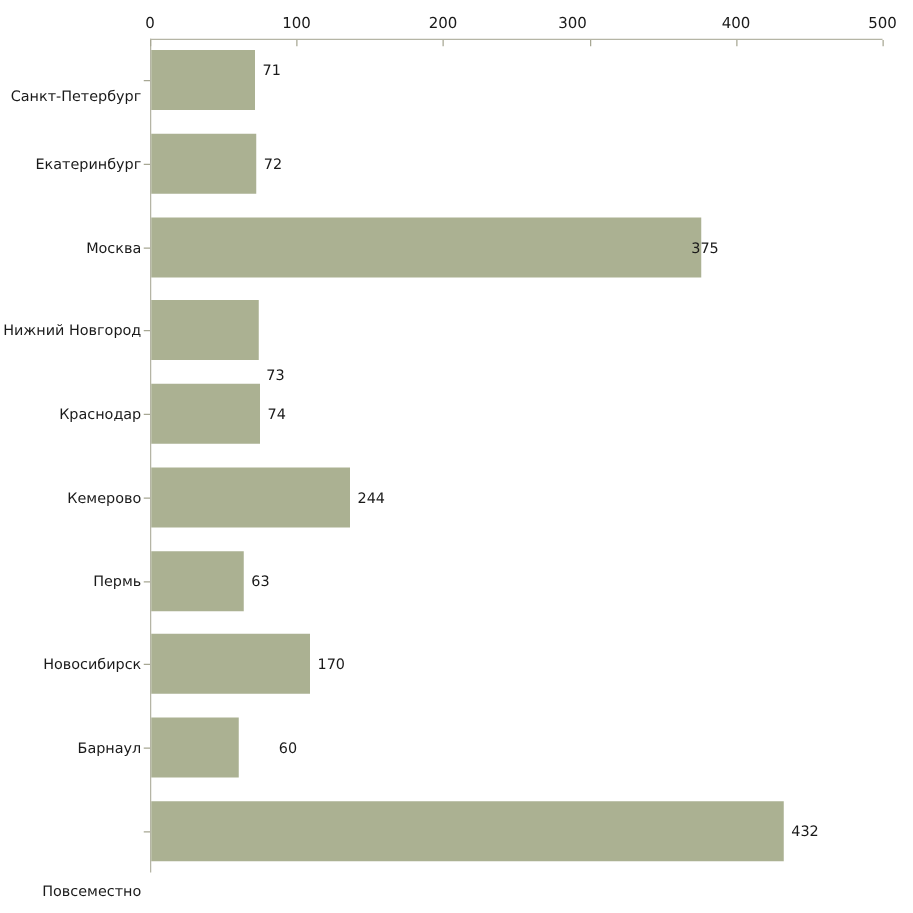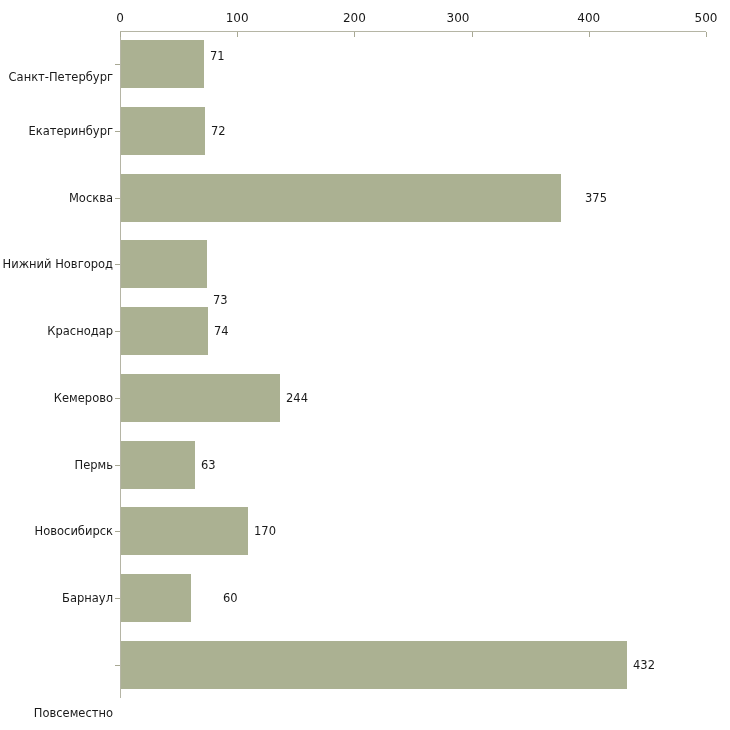--- a/index.html
+++ b/index.html
@@ -130,21 +130,21 @@
       <div class="val-label" style="left: 210px; top: 50px;">71</div>
       <div class="bar" style="top: 107px; height: 48px; width: 84px; background: rgb(171, 177, 146);"></div>
       <div class="cat-label-wrap" style="top: 125px;">
         <div class="cat-label">Екатеринбург</div>
       </div>
       <div class="val-label" style="left: 211px; top: 125px;">72</div>
       <div class="bar" style="top: 174px; height: 48px; width: 440px; background: rgb(171, 177, 146);"></div>
       <div class="cat-label-wrap" style="top: 192px;">
         <div class="cat-label">Москва</div>
       </div>
-      <div class="val-label" style="left: 585px; top: 192px;">375</div>
+      <div class="val-label" style="left: 553px; top: 192px;">375</div>
       <div class="bar" style="top: 240px; height: 48px; width: 86px; background: rgb(171, 177, 146);"></div>
       <div class="cat-label-wrap" style="top: 258px;">
         <div class="cat-label">Нижний Новгород</div>
       </div>
       <div class="val-label" style="left: 213px; top: 258px; margin-top: 36px;">73</div>
       <div class="bar" style="top: 307px; height: 48px; width: 87px; background: rgb(171, 177, 146);"></div>
       <div class="cat-label-wrap" style="top: 325px;">
         <div class="cat-label">Краснодар</div>
       </div>
       <div class="val-label" style="left: 214px; top: 325px;">74</div>

